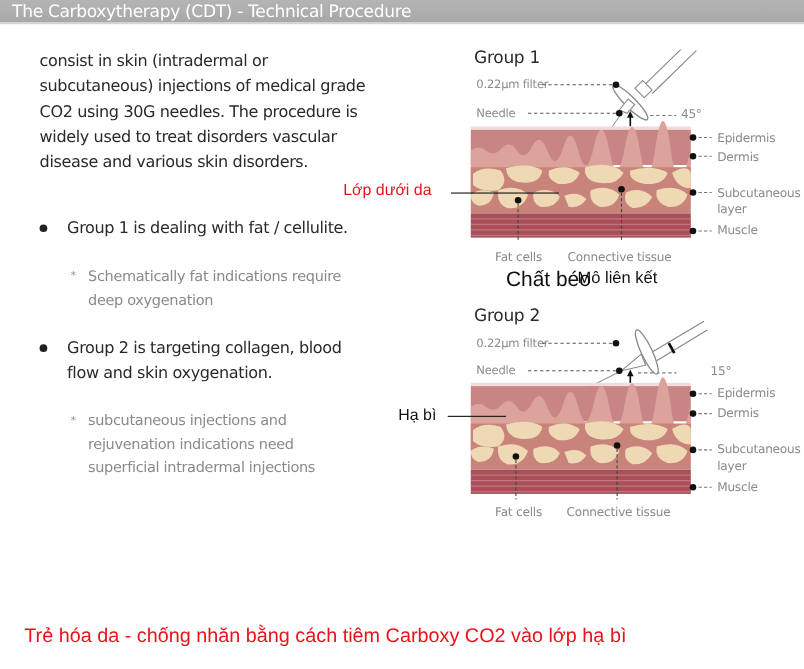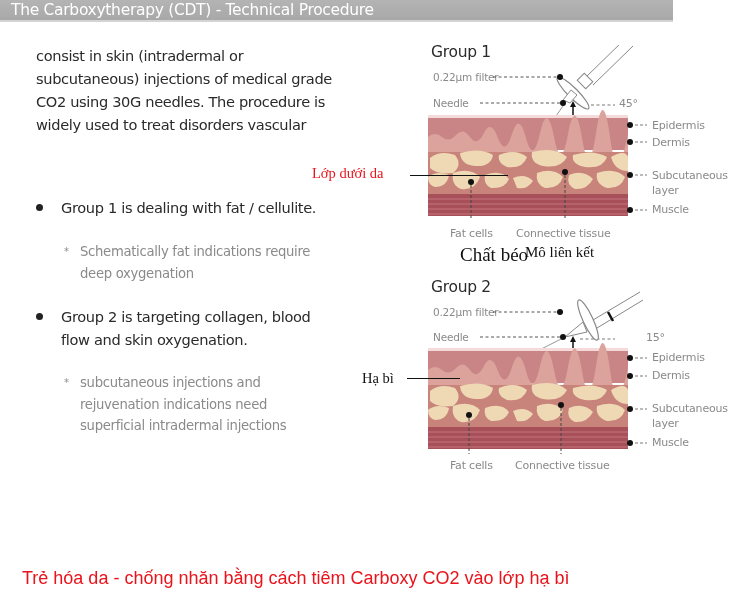--- a/index.html
+++ b/index.html
@@ -1,20 +1,20 @@
 <!DOCTYPE html>
 <html><head>
   <meta charset="utf-8">
   <style>
     * { margin: 0; padding: 0; box-sizing: border-box; }
     html, body { width: 731px; height: 608px; background: #ffffff; overflow: hidden; }
     body { position: relative; font-family: "DejaVu Sans", "Liberation Sans", sans-serif; color: #222; }
 
     .header-bar {
-      position: absolute; left: 0; top: 0; width: 673px; height: 22px;
+      position: absolute; left: 0; top: 0; width: 731px; height: 22px;
       background: linear-gradient(#b4b4b4, #a8a8a8);
       border-bottom: 2px solid #d4d4d4;
     }
     .header-title {
       position: absolute; left: 11px; top: 1px;
       font-family: "DejaVu Sans", sans-serif; font-size: 15.5px; color: #ffffff;
       letter-spacing: -0.3px; white-space: nowrap;
     }
 
     .intro {
@@ -43,21 +43,21 @@
     .group-title {
       position: absolute; font-size: 15.5px; color: #2a2a2a; letter-spacing: -0.3px; white-space: nowrap;
     }
     .diag-label {
       position: absolute; font-size: 10.5px; color: #8a8a8a; white-space: nowrap; letter-spacing: -0.2px;
     }
     .layer-label {
       position: absolute; font-size: 11px; color: #8a8a8a; line-height: 14px; white-space: nowrap; letter-spacing: -0.2px;
     }
     .vn-label {
-      position: absolute; font-family: Liberation Serif, serif; font-size: 14px; white-space: nowrap;
+      position: absolute; font-family: Liberation Sans, sans-serif; font-size: 14px; white-space: nowrap;
     }
     .vn-red { color: #e8131b; }
     .vn-black { color: #111; }
     .vn-line { position: absolute; height: 1px; background: #111; }
 
     .footer-caption {
       position: absolute; left: 22px; top: 568px;
       font-family: "Liberation Sans", sans-serif; font-size: 18px; color: #e8131b; white-space: nowrap;
     }
 
@@ -68,20 +68,21 @@
 
 <div class="header-bar">
   <span class="header-title">The Carboxytherapy (CDT) - Technical Procedure</span>
 </div>
 
 <div class="intro">
   <div>consist in skin (intradermal or</div>
   <div>subcutaneous) injections of medical grade</div>
   <div>CO2 using 30G needles. The procedure is</div>
   <div>widely used to treat disorders vascular</div>
+  <div>disease and various skin disorders.</div>
 </div>
 
 <div class="bullet" style="top:196px;">
   <span class="dot"></span>
   <span class="text">Group 1 is dealing with fat / cellulite.</span>
 </div>
 <div class="sub" style="top:241px;">
   <span class="star">*</span>
   <span class="text">Schematically fat indications require</span>
   <span class="text" style="top:21.5px;">deep oxygenation</span>

